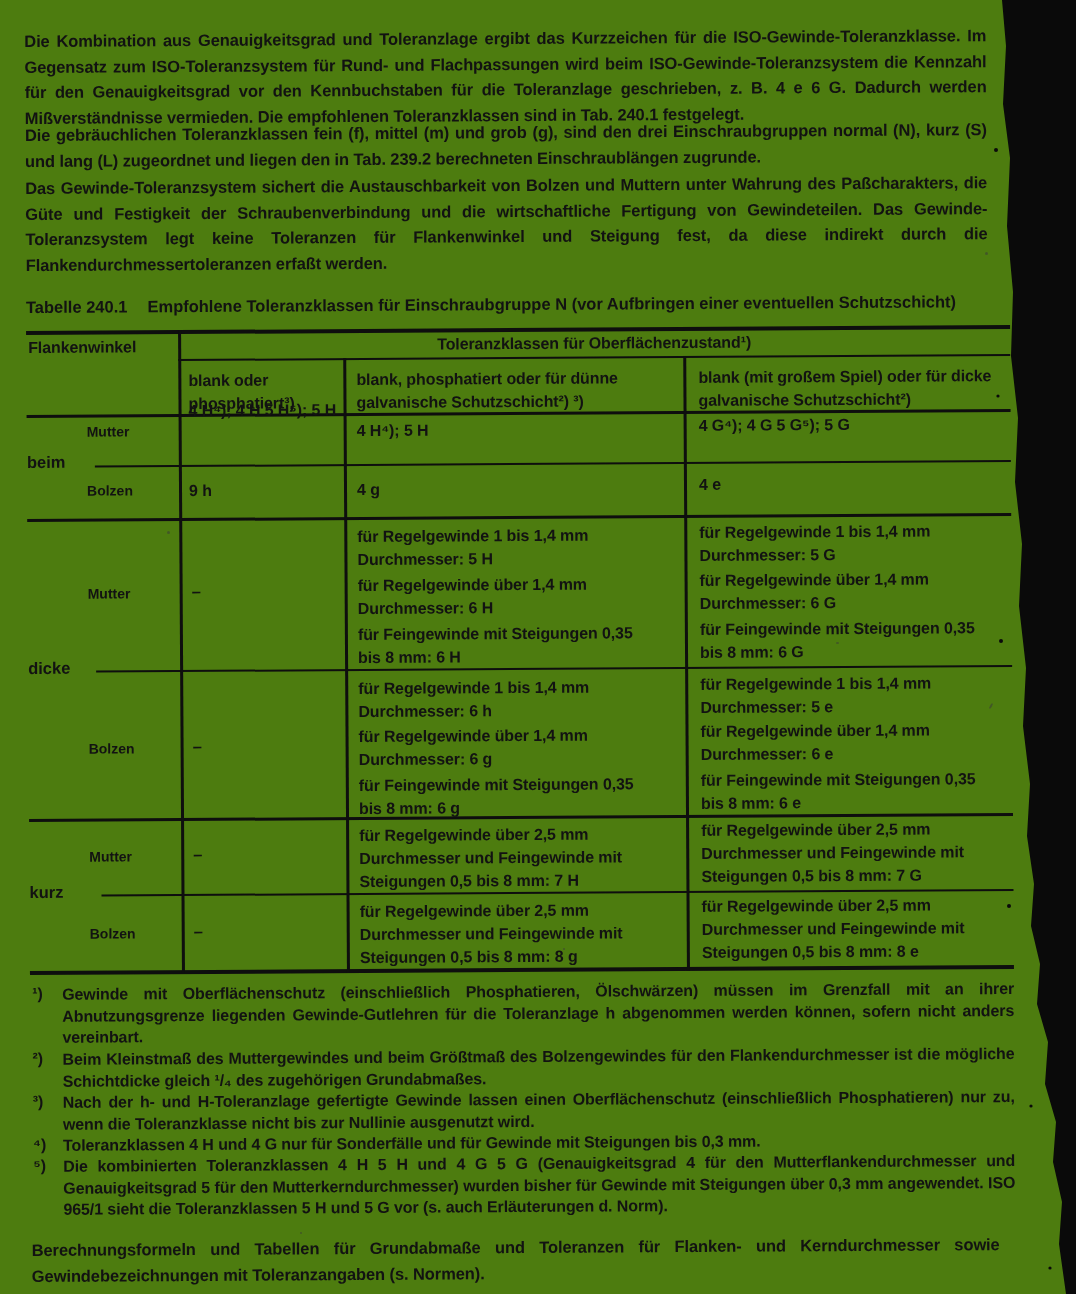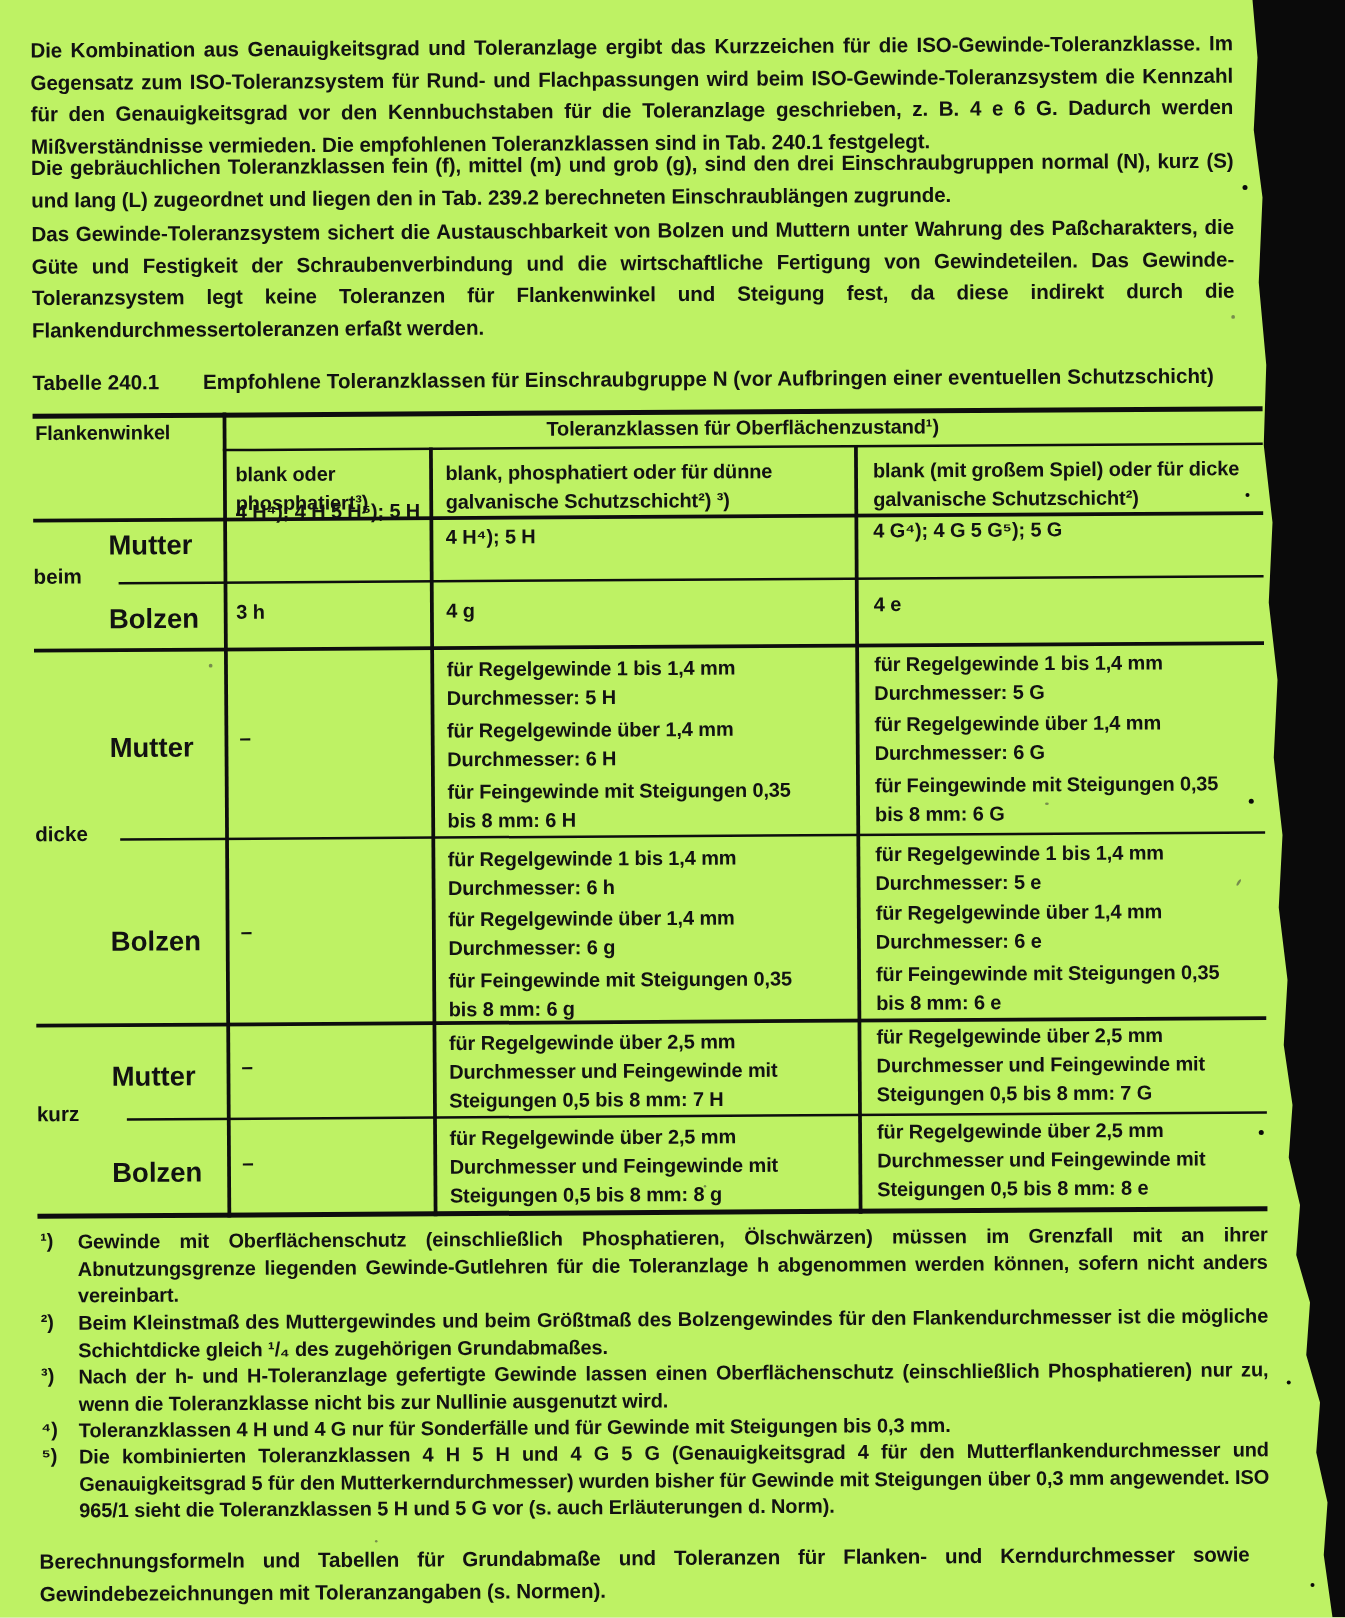--- a/index.html
+++ b/index.html
@@ -1,29 +1,29 @@
 <!DOCTYPE html>
 <html lang="de"><head>
 <meta charset="utf-8">
 <style>
   html,body{margin:0;padding:0;background:#e8e8e6;}
   .sheet{
     position:relative;width:1076px;height:1294px;overflow:hidden;
-    background:#bef264;color:#121212;
+    background:#4d7c0f;color:#121212;
     font-family:"Liberation Sans","DejaVu Sans",sans-serif;
     font-weight:bold;
   }
   .content{position:absolute;inset:0;transform:rotate(-0.35deg);transform-origin:30px 650px;}
   .para{position:absolute;left:28px;width:962px;margin:0;font-size:16.5px;line-height:25.5px;
         text-align:justify;letter-spacing:-0.1px;hyphens:auto;}
   .caption{position:absolute;left:28px;top:298px;font-size:16.5px;white-space:nowrap;}
-  .caption-label{display:inline-block;margin-right:35px;}
+  .caption-label{display:inline-block;margin-right:20px;}
   .hl,.vl{position:absolute;background:#0e0e0e;}
   .cell{position:absolute;font-size:16px;line-height:23px;letter-spacing:-0.1px;hyphens:none;}
-  .rowlab{position:absolute;left:88px;font-size:22px;}
+  .rowlab{position:absolute;left:88px;font-size:14px;}
   .grouplab{position:absolute;left:28px;font-size:16.5px;}
   .dash{position:absolute;left:192px;font-size:16.5px;}
   .fn{position:absolute;left:30px;width:982px;font-size:16px;line-height:21.5px;}
   .fnm{position:absolute;left:0;top:-1px;}
   .fnt{margin:0 0 0 30px;text-align:justify;letter-spacing:-0.1px;hyphens:auto;}
   .closing{position:absolute;left:28px;top:1238px;width:968px;margin:0;font-size:16.5px;
            line-height:25.5px;text-align:justify;letter-spacing:-0.1px;hyphens:auto;}
   .edge{position:absolute;top:0;left:0;z-index:6;pointer-events:none;}
   .speck{position:absolute;border-radius:50%;background:#3a3a3a;opacity:.55;z-index:4;}
 </style>
@@ -59,21 +59,21 @@
     <div class="cell" style="left:190px;top:370px;width:165px">blank oder phosphatiert³)</div>
     <div class="cell" style="left:358px;top:370px;width:312px">blank, phosphatiert oder für dünne galvanische Schutzschicht²) ³)</div>
     <div class="cell" style="left:700px;top:370px;width:312px">blank (mit großem Spiel) oder für dicke galvanische Schutzschicht²)</div>
 
     <div class="grouplab" style="top:453px">beim</div>
     <div class="rowlab" style="top:424px">Mutter</div>
     <div class="cell" style="left:190px;top:400px;width:152px">4 H⁴); 4 H 5 H⁵); 5 H</div>
     <div class="cell" style="left:358px;top:421px;width:310px">4 H⁴); 5 H</div>
     <div class="cell" style="left:700px;top:418px;width:310px">4 G⁴); 4 G 5 G⁵); 5 G</div>
     <div class="rowlab" style="top:483px">Bolzen</div>
-    <div class="cell" style="left:190px;top:480px;width:152px">3 h</div>
+    <div class="cell" style="left:190px;top:480px;width:152px">9 h</div>
     <div class="cell" style="left:358px;top:480px;width:310px">4 g</div>
     <div class="cell" style="left:700px;top:477px;width:310px">4 e</div>
 
     <div class="grouplab" style="top:659px">dicke</div>
     <div class="rowlab" style="top:586px">Mutter</div>
     <div class="dash" style="top:583px">–</div>
     <div class="cell" style="left:358px;top:527px;width:296px">für Regelgewinde 1 bis 1,4 mm Durchmesser: 5 H</div>
     <div class="cell" style="left:358px;top:576px;width:296px">für Regelgewinde über 1,4 mm Durchmesser: 6 H</div>
     <div class="cell" style="left:358px;top:625px;width:296px">für Feingewinde mit Steigungen 0,35 bis 8 mm: 6 H</div>
     <div class="cell" style="left:700px;top:525px;width:296px">für Regelgewinde 1 bis 1,4 mm Durchmesser: 5 G</div>

